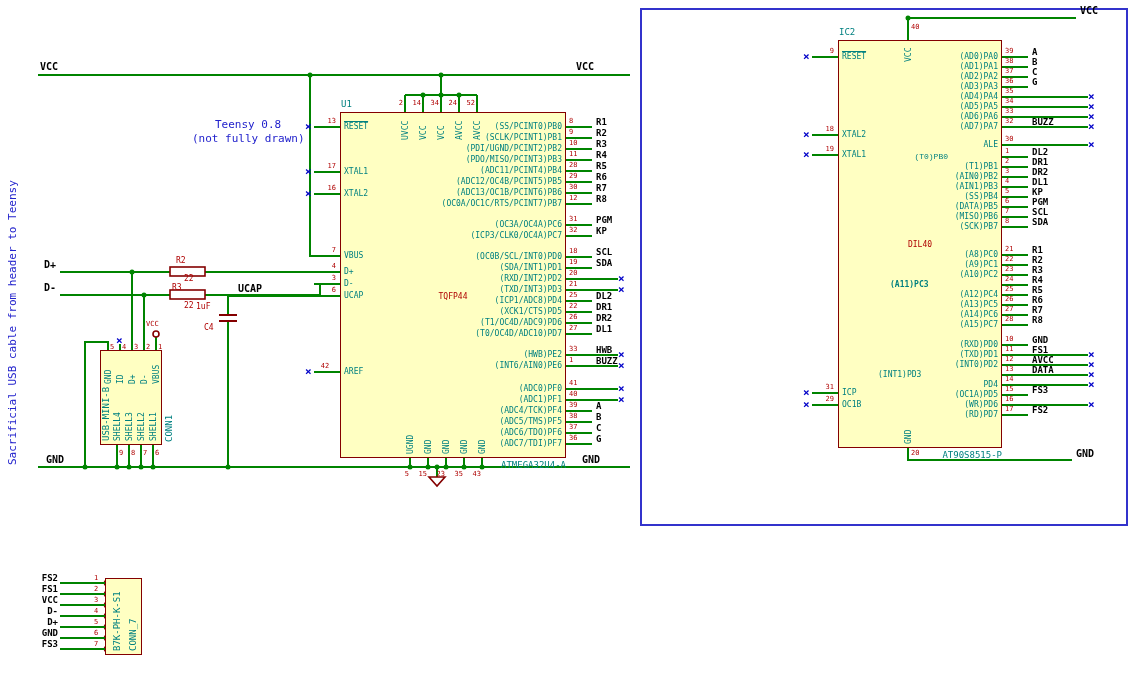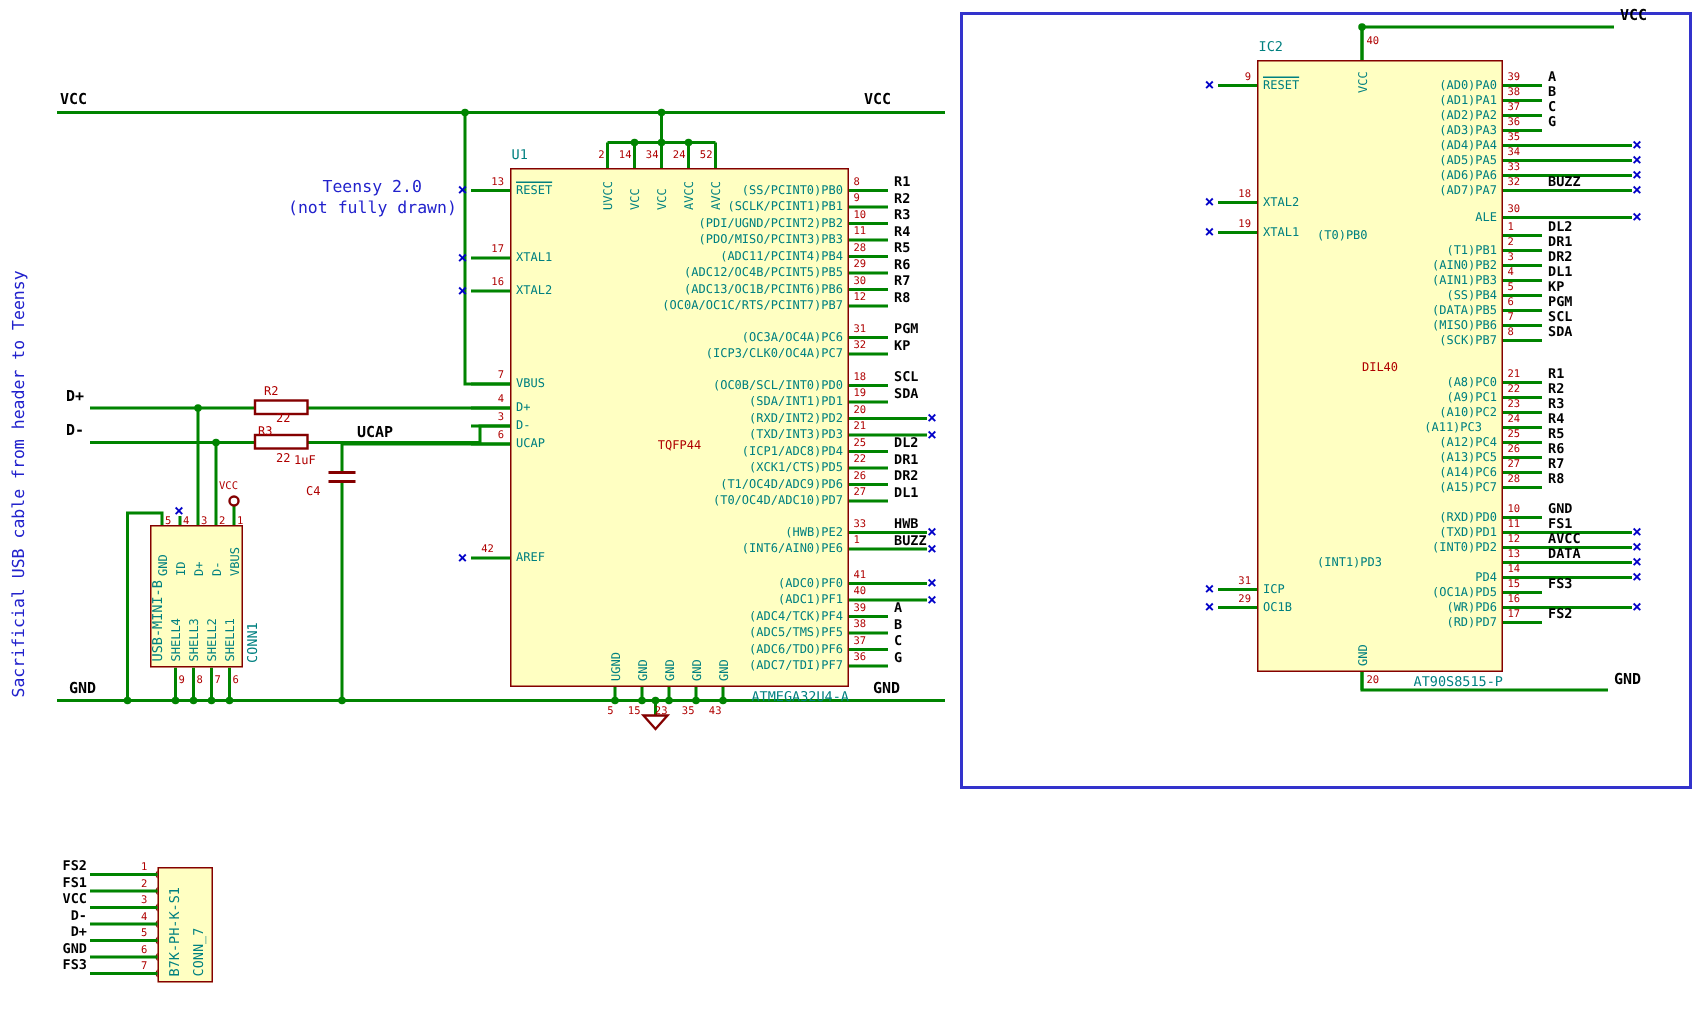--- a/index.html
+++ b/index.html
@@ -81,21 +81,21 @@
         <circle cx="107" cy="627" r="2.5" fill="#ffffff"></circle>
           <circle cx="107" cy="638" r="2.5" fill="#ffffff"></circle>
         <circle cx="107" cy="649" r="2.5" fill="#ffffff"></circle>
       </g>
     </g>
   </svg>
 
   <div class="abs blue-box" style="left:640px;top:8px;width:488px;height:518px"></div>
 
   <div class="abs note vtext" style="left:6px;top:465px">Sacrificial USB cable from header to Teensy</div>
-  <div class="abs note" style="left:215px;top:118px">Teensy 2.0</div>
+  <div class="abs note" style="left:215px;top:118px">Teensy 0.8</div>
   <div class="abs note" style="left:192px;top:132px">(not fully drawn)</div>
 
   <div class="abs power-label" style="left:40px;top:61px">VCC</div>
   <div class="abs power-label" style="left:576px;top:61px">VCC</div>
   <div class="abs power-label" style="left:46px;top:454px">GND</div>
   <div class="abs power-label" style="left:582px;top:454px">GND</div>
   <div class="abs power-label" style="left:44px;top:259px">D+</div>
   <div class="abs power-label" style="left:44px;top:282px">D-</div>
   <div class="abs power-label" style="left:238px;top:283px">UCAP</div>
   <div class="abs power-label" style="left:1080px;top:5px">VCC</div>
@@ -333,21 +333,21 @@
     <div class="abs pin-num" style="left: 1005px; top: 117px; width: 14px; text-align: left;">32</div>
     <div class="abs pin-name" style="left: 878px; top: 122px; width: 120px; text-align: right;">(AD7)PA7</div>
     <div class="abs net-label" style="left: 1032px; top: 117px;">BUZZ</div>
     <div class="abs nc" style="left: 1088px; top: 121px;">×</div>
     <div class="abs wire" style="left: 1002px; top: 144px; width: 86px; height: 2px;"></div>
     <div class="abs pin-num" style="left: 1005px; top: 135px; width: 14px; text-align: left;">30</div>
     <div class="abs pin-name" style="left: 878px; top: 140px; width: 120px; text-align: right;">ALE</div>
     <div class="abs nc" style="left: 1088px; top: 139px;">×</div>
     <div class="abs wire" style="left: 1002px; top: 156px; width: 26px; height: 2px;"></div>
     <div class="abs pin-num" style="left: 1005px; top: 147px; width: 14px; text-align: left;">1</div>
-    <div class="abs pin-name" style="left: 878px; top: 152px; width: 120px; ">(T0)PB0</div>
+    <div class="abs pin-name" style="left: 828px; top: 152px; width: 120px; text-align: right; font-family: Liberation Mono, monospace;">(T0)PB0</div>
     <div class="abs net-label" style="left: 1032px; top: 147px;">DL2</div>
     <div class="abs wire" style="left: 1002px; top: 166px; width: 26px; height: 2px;"></div>
     <div class="abs pin-num" style="left: 1005px; top: 157px; width: 14px; text-align: left;">2</div>
     <div class="abs pin-name" style="left: 878px; top: 162px; width: 120px; text-align: right;">(T1)PB1</div>
     <div class="abs net-label" style="left: 1032px; top: 157px;">DR1</div>
     <div class="abs wire" style="left: 1002px; top: 176px; width: 26px; height: 2px;"></div>
     <div class="abs pin-num" style="left: 1005px; top: 167px; width: 14px; text-align: left;">3</div>
     <div class="abs pin-name" style="left: 878px; top: 172px; width: 120px; text-align: right;">(AIN0)PB2</div>
     <div class="abs net-label" style="left: 1032px; top: 167px;">DR2</div>
     <div class="abs wire" style="left: 1002px; top: 186px; width: 26px; height: 2px;"></div>
@@ -377,21 +377,21 @@
     <div class="abs wire" style="left: 1002px; top: 264px; width: 26px; height: 2px;"></div>
     <div class="abs pin-num" style="left: 1005px; top: 255px; width: 14px; text-align: left;">22</div>
     <div class="abs pin-name" style="left: 878px; top: 260px; width: 120px; text-align: right;">(A9)PC1</div>
     <div class="abs net-label" style="left: 1032px; top: 255px;">R2</div>
     <div class="abs wire" style="left: 1002px; top: 274px; width: 26px; height: 2px;"></div>
     <div class="abs pin-num" style="left: 1005px; top: 265px; width: 14px; text-align: left;">23</div>
     <div class="abs pin-name" style="left: 878px; top: 270px; width: 120px; text-align: right;">(A10)PC2</div>
     <div class="abs net-label" style="left: 1032px; top: 265px;">R3</div>
     <div class="abs wire" style="left: 1002px; top: 284px; width: 26px; height: 2px;"></div>
     <div class="abs pin-num" style="left: 1005px; top: 275px; width: 14px; text-align: left;">24</div>
-    <div class="abs pin-name" style="left: 868px; top: 280px; width: 120px; text-align: right;">(A11)PC3</div>
+    <div class="abs pin-name" style="left: 890px; top: 280px; width: 120px;  font-weight: bold;">(A11)PC3</div>
     <div class="abs net-label" style="left: 1032px; top: 275px;">R4</div>
     <div class="abs wire" style="left: 1002px; top: 294px; width: 26px; height: 2px;"></div>
     <div class="abs pin-num" style="left: 1005px; top: 285px; width: 14px; text-align: left;">25</div>
     <div class="abs pin-name" style="left: 878px; top: 290px; width: 120px; text-align: right;">(A12)PC4</div>
     <div class="abs net-label" style="left: 1032px; top: 285px;">R5</div>
     <div class="abs wire" style="left: 1002px; top: 304px; width: 26px; height: 2px;"></div>
     <div class="abs pin-num" style="left: 1005px; top: 295px; width: 14px; text-align: left;">26</div>
     <div class="abs pin-name" style="left: 878px; top: 300px; width: 120px; text-align: right;">(A13)PC5</div>
     <div class="abs net-label" style="left: 1032px; top: 295px;">R6</div>
     <div class="abs wire" style="left: 1002px; top: 314px; width: 26px; height: 2px;"></div>

